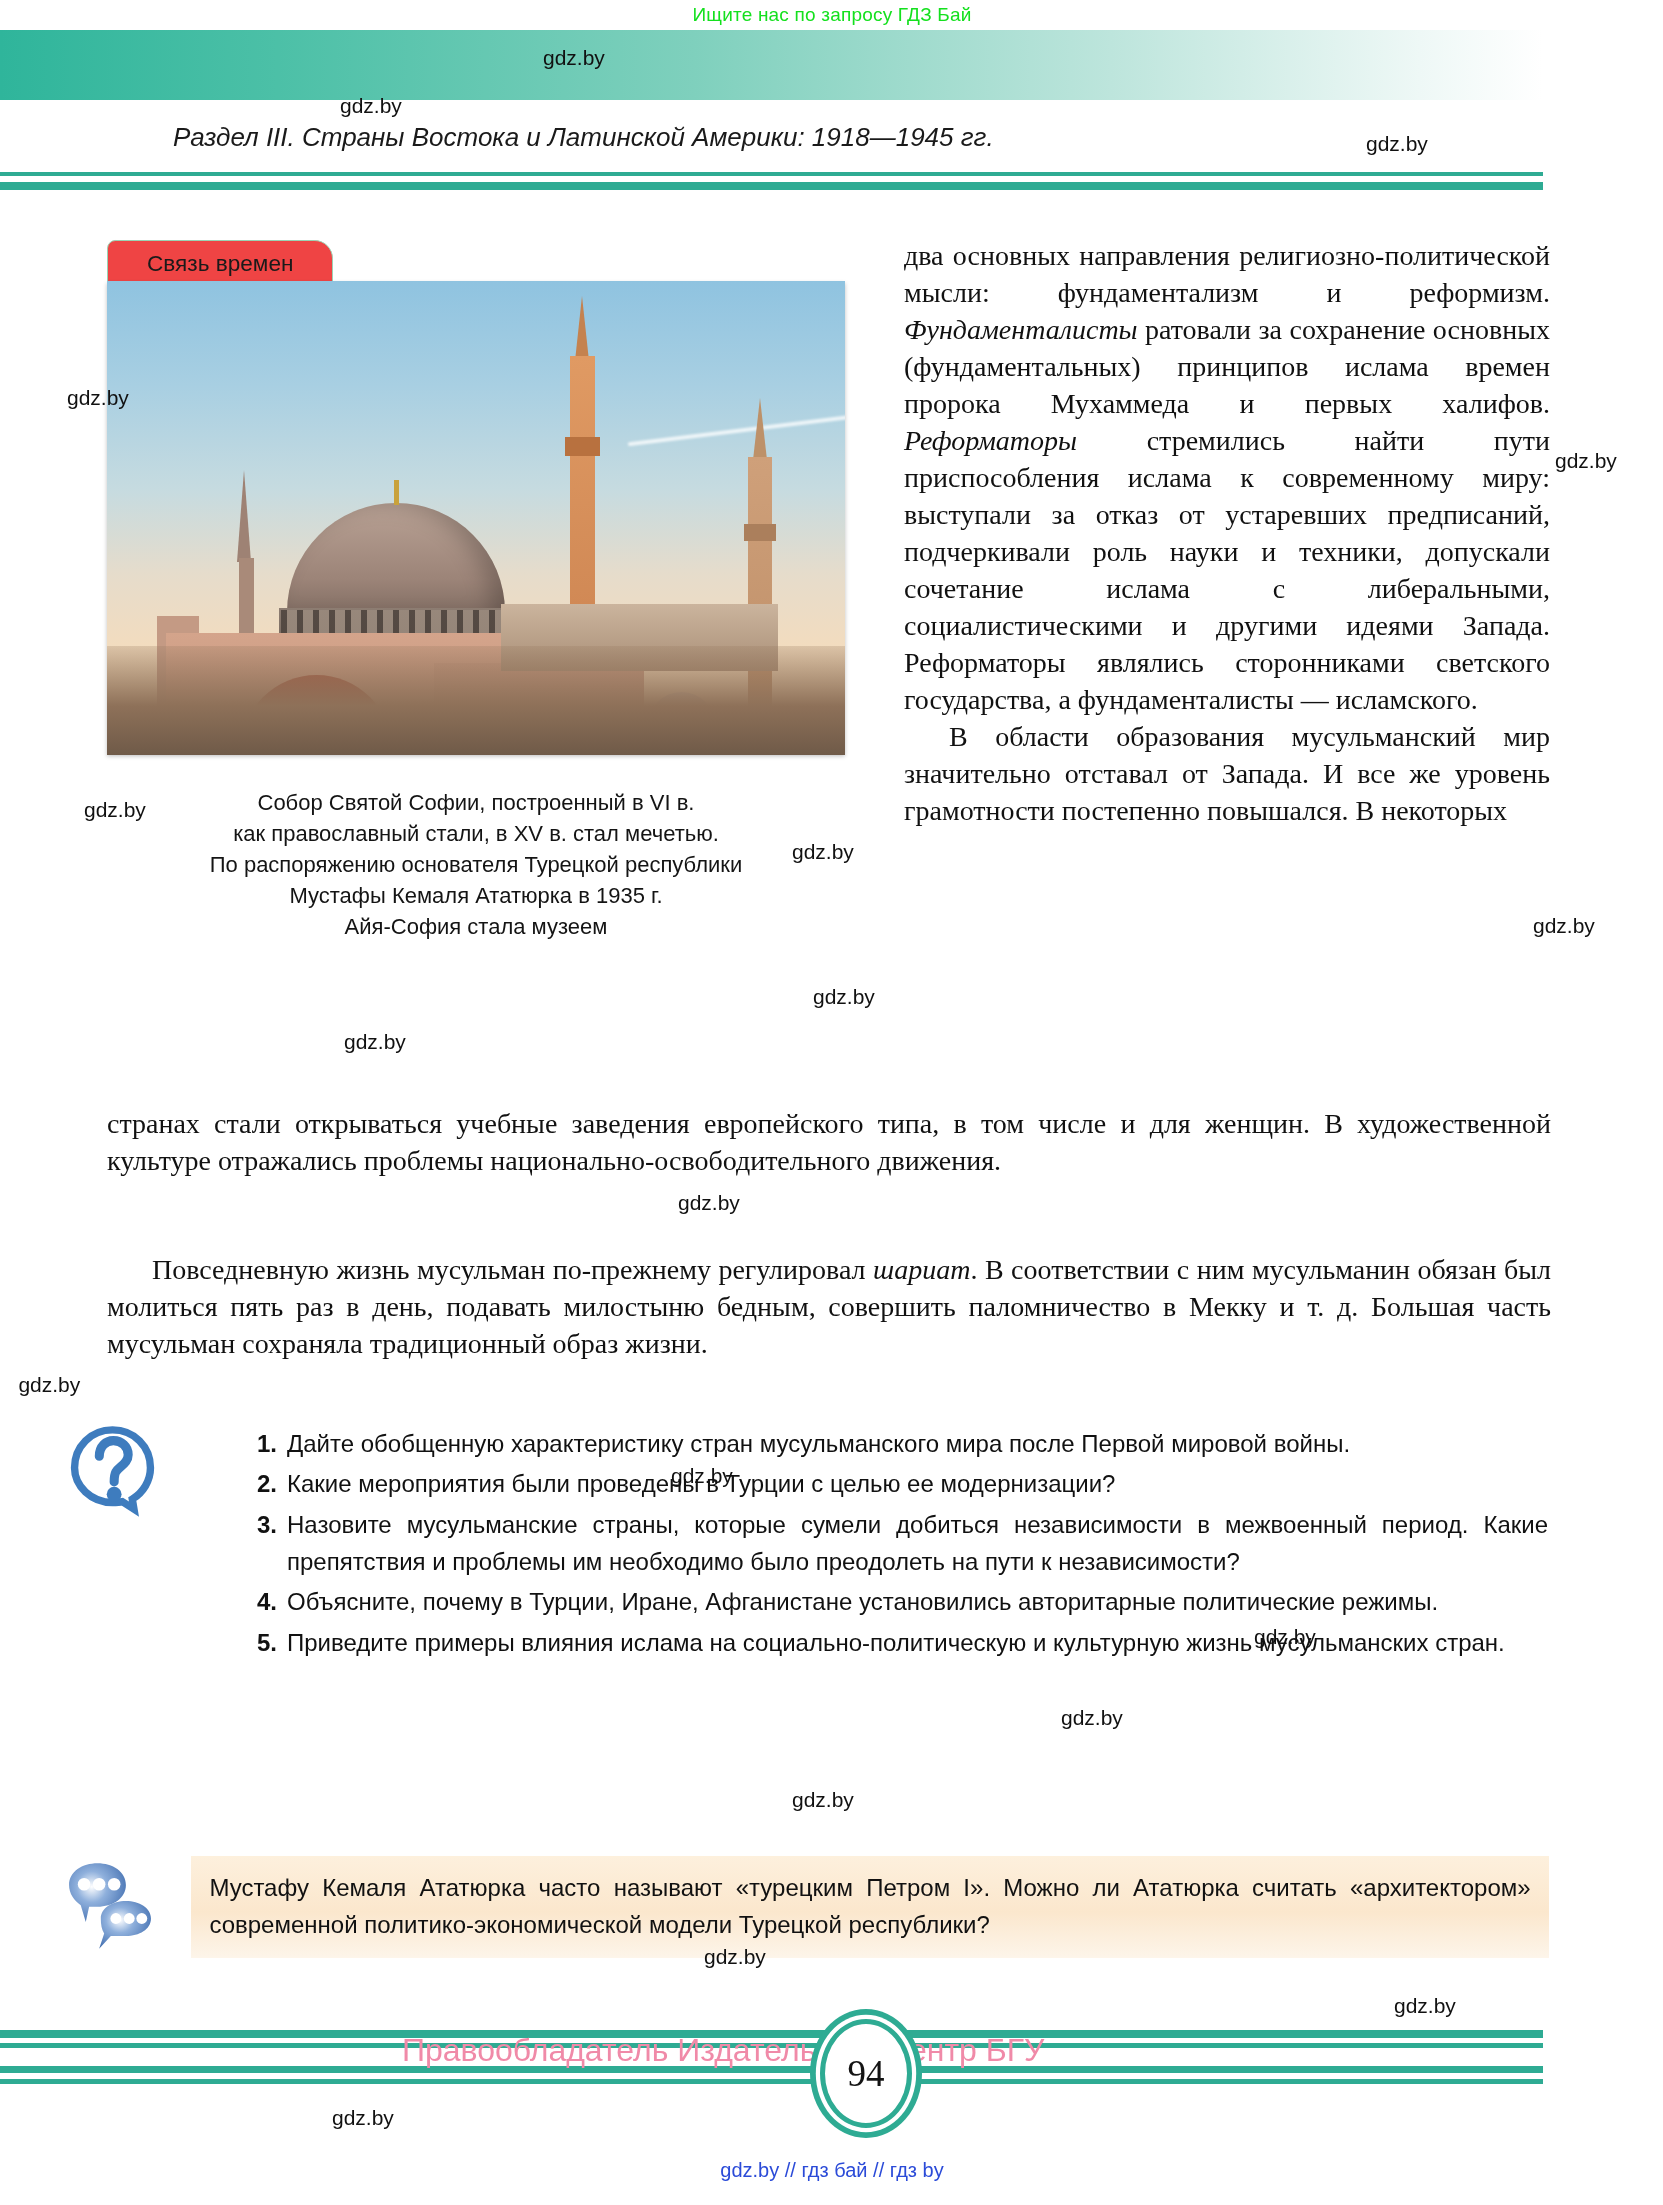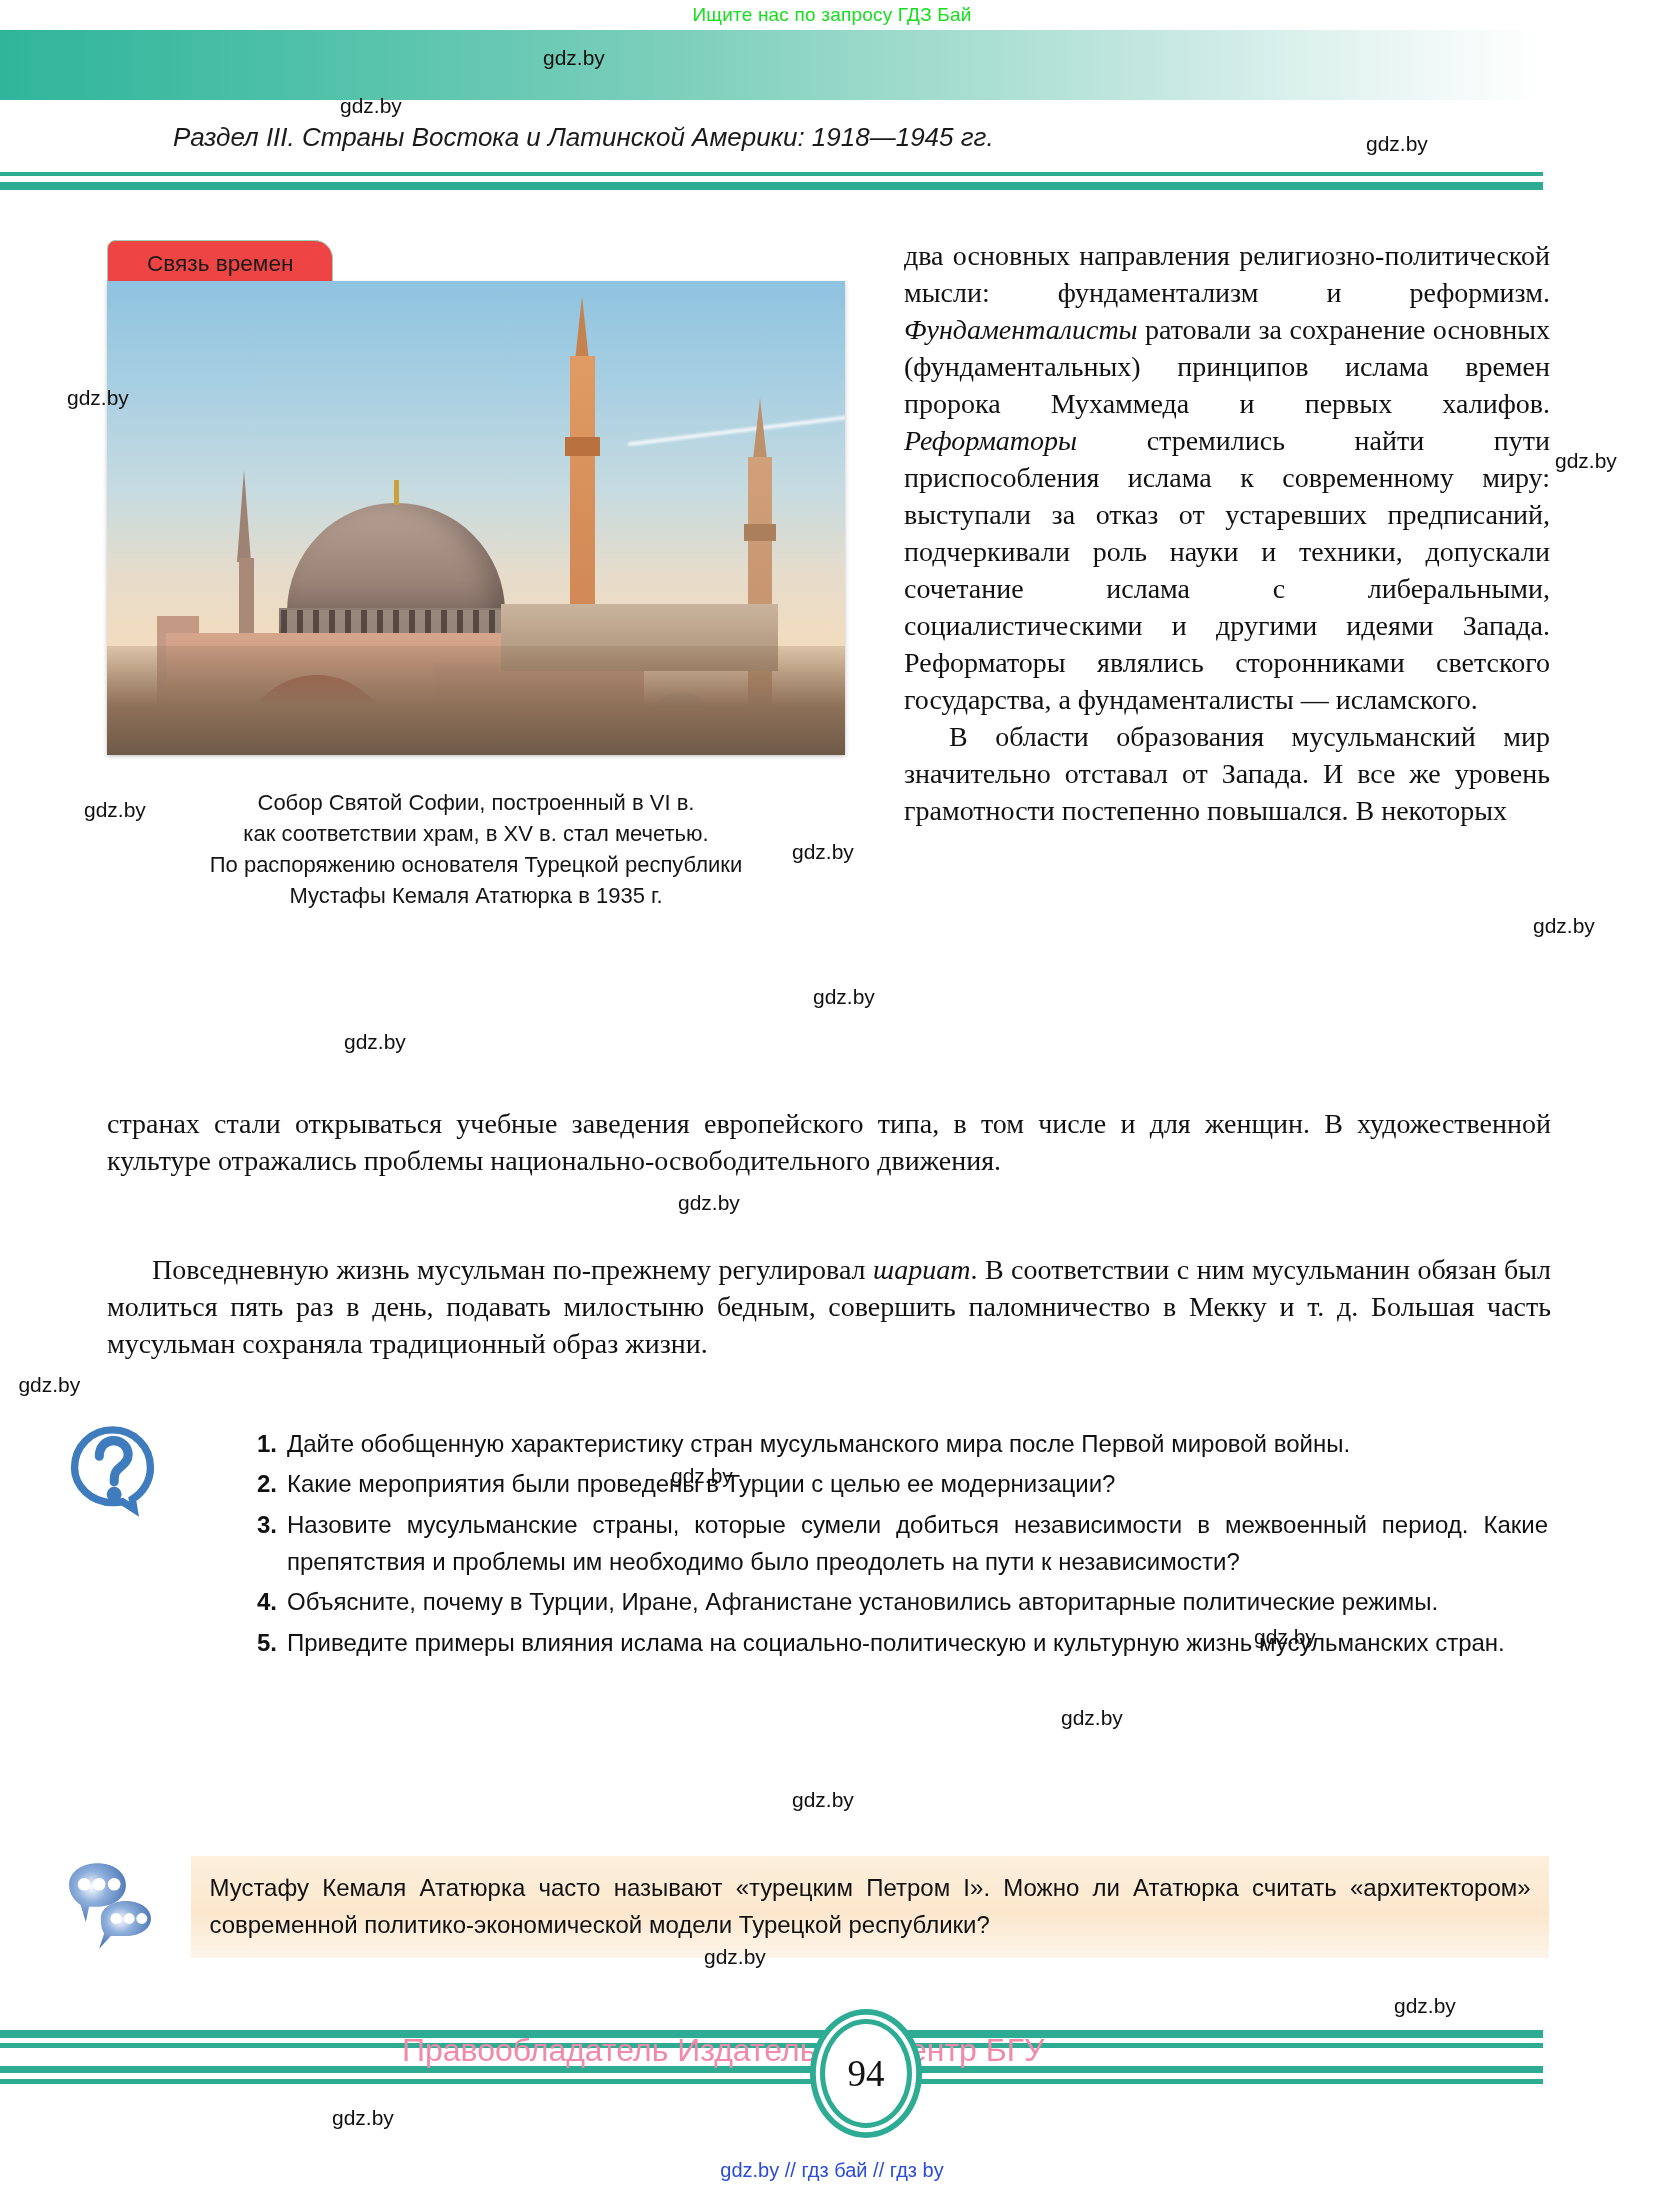--- a/index.html
+++ b/index.html
@@ -404,23 +404,24 @@
 
     <div class="small-mosque-dome"></div>
     <div class="small-mosque"></div>
 
     <div class="wall-row"></div>
     <div class="foreground"></div>
   </div>
 
   <div class="caption">
     <div>Собор Святой Софии, построенный в VI в.</div>
-    <div>как соответствии храм, в XV в. стал мечетью.</div>
+    <div>как православный стали, в XV в. стал мечетью.</div>
     <div>По распоряжению основателя Турецкой республики</div>
     <div>Мустафы Кемаля Ататюрка в 1935 г.</div>
+    <div>Айя-София стала музеем</div>
   </div>
 </div>
 
 <div class="right-col">
   <p>два основных направления религиозно-политической мысли: фундаментализм и реформизм. <em>Фундаменталисты</em> ратовали за сохранение основных (фундаментальных) принципов ислама времен пророка Мухаммеда и первых халифов. <em>Реформаторы</em> стремились найти пути приспособления ислама к современному миру: выступали за отказ от устаревших предписаний, подчеркивали роль науки и техники, допускали сочетание ислама с либеральными, социалистическими и другими идеями Запада. Реформаторы являлись сторонниками светского государства, а фундаменталисты — исламского.</p>
   <p class="indent">В области образования мусульманский мир значительно отставал от Запада. И все же уровень грамотности постепенно повышался. В некоторых</p>
 </div>
 
 <div class="body-text" id="para-flow">
   <p>странах стали открываться учебные заведения европейского типа, в том числе и для женщин. В художественной культуре отражались проблемы национально-освободительного движения.</p>

